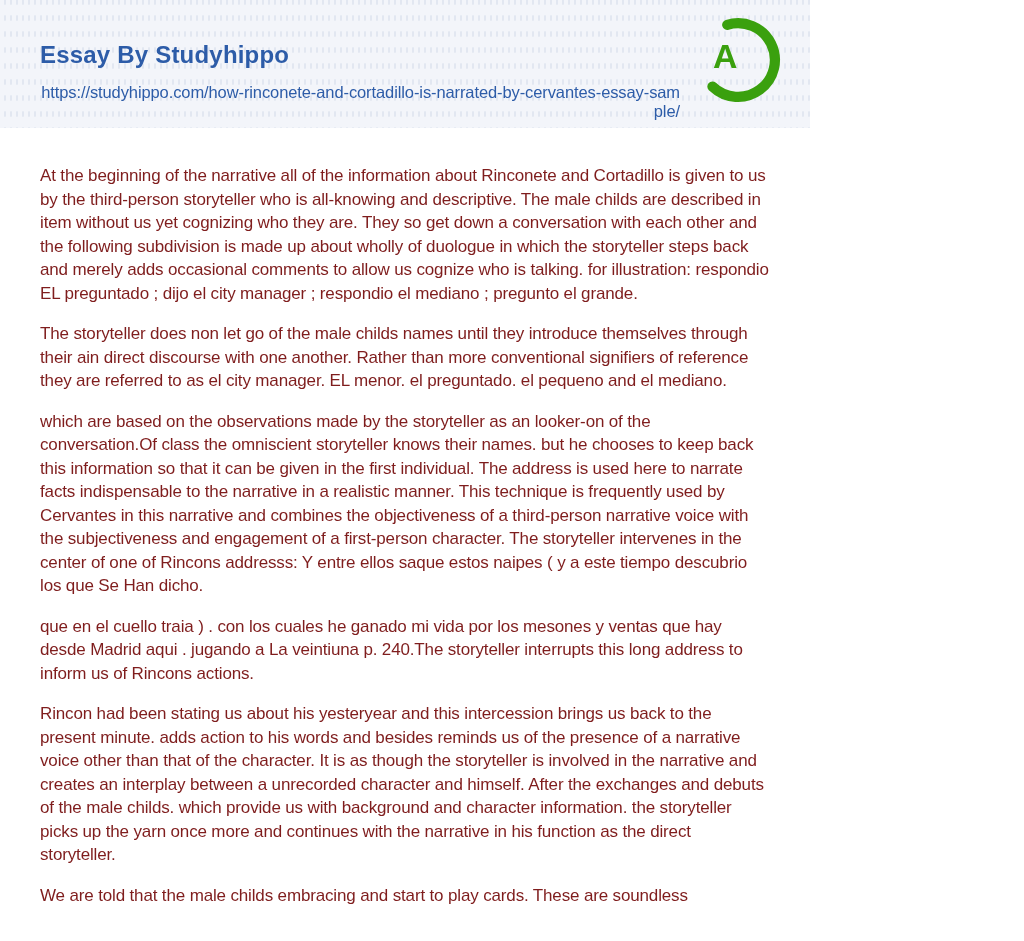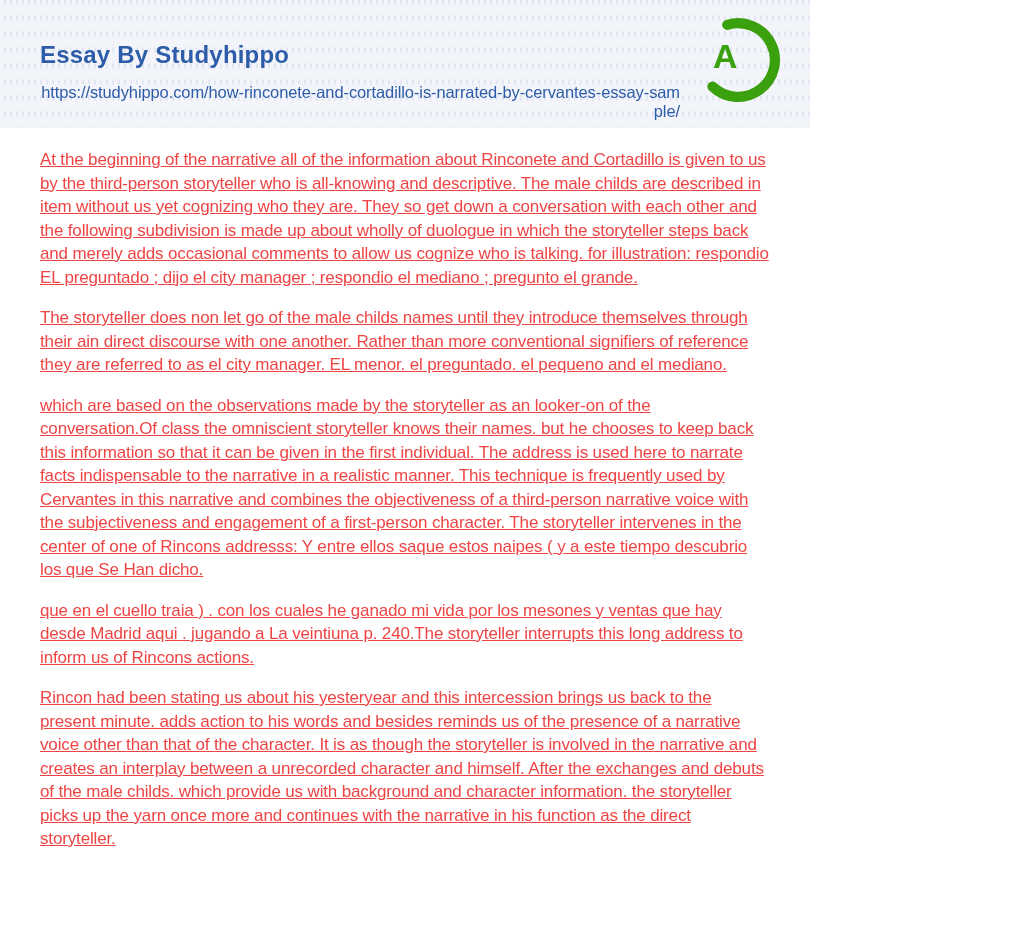--- a/index.html
+++ b/index.html
@@ -57,26 +57,25 @@
   }
   .article-title {
     margin: 0 0 17px 0;
     font-size: 31px;
     line-height: 34px;
     font-weight: bold;
     letter-spacing: -0.3px;
     color: #22252c;
   }
   .article p {
-    margin: 0 0 17px 0;
+    margin: 16px 0 17px 0;
     font-size: 17px;
     line-height: 23.5px;
     letter-spacing: -0.15px;
-    color: #ef4444;
-    text-decoration: underline;
+    color: #7f1d1d;
   }
 </style>
 </head>
 <body>
 
 <div class="page">
 
   <div class="header">
     <div class="site-title">Essay By Studyhippo</div>
     <div class="page-url">https://studyhippo.com/how-rinconete-and-cortadillo-is-narrated-by-cervantes-essay-sample/</div>
@@ -89,15 +88,16 @@
     </div>
   </div>
 
   <div class="article">
 
     <p>At the beginning of the narrative all of the information about Rinconete and Cortadillo is given to us by the third-person storyteller who is all-knowing and descriptive. The male childs are described in item without us yet cognizing who they are. They so get down a conversation with each other and the following subdivision is made up about wholly of duologue in which the storyteller steps back and merely adds occasional comments to allow us cognize who is talking. for illustration: respondio EL preguntado ; dijo el city manager ; respondio el mediano ; pregunto el grande.</p>
     <p>The storyteller does non let go of the male childs names until they introduce themselves through their ain direct discourse with one another. Rather than more conventional signifiers of reference they are referred to as el city manager. EL menor. el preguntado. el pequeno and el mediano.</p>
     <p>which are based on the observations made by the storyteller as an looker-on of the conversation.Of class the omniscient storyteller knows their names. but he chooses to keep back this information so that it can be given in the first individual. The address is used here to narrate facts indispensable to the narrative in a realistic manner. This technique is frequently used by Cervantes in this narrative and combines the objectiveness of a third-person narrative voice with the subjectiveness and engagement of a first-person character. The storyteller intervenes in the center of one of Rincons addresss: Y entre ellos saque estos naipes ( y a este tiempo descubrio los que Se Han dicho.</p>
     <p>que en el cuello traia ) . con los cuales he ganado mi vida por los mesones y ventas que hay desde Madrid aqui . jugando a La veintiuna p. 240.The storyteller interrupts this long address to inform us of Rincons actions.</p>
     <p>Rincon had been stating us about his yesteryear and this intercession brings us back to the present minute. adds action to his words and besides reminds us of the presence of a narrative voice other than that of the character. It is as though the storyteller is involved in the narrative and creates an interplay between a unrecorded character and himself. After the exchanges and debuts of the male childs. which provide us with background and character information. the storyteller picks up the yarn once more and continues with the narrative in his function as the direct storyteller.</p>
+    <p>We are told that the male childs embracing and start to play cards. These are soundless</p>
   </div>
 
 </div>
 
 </body></html>

